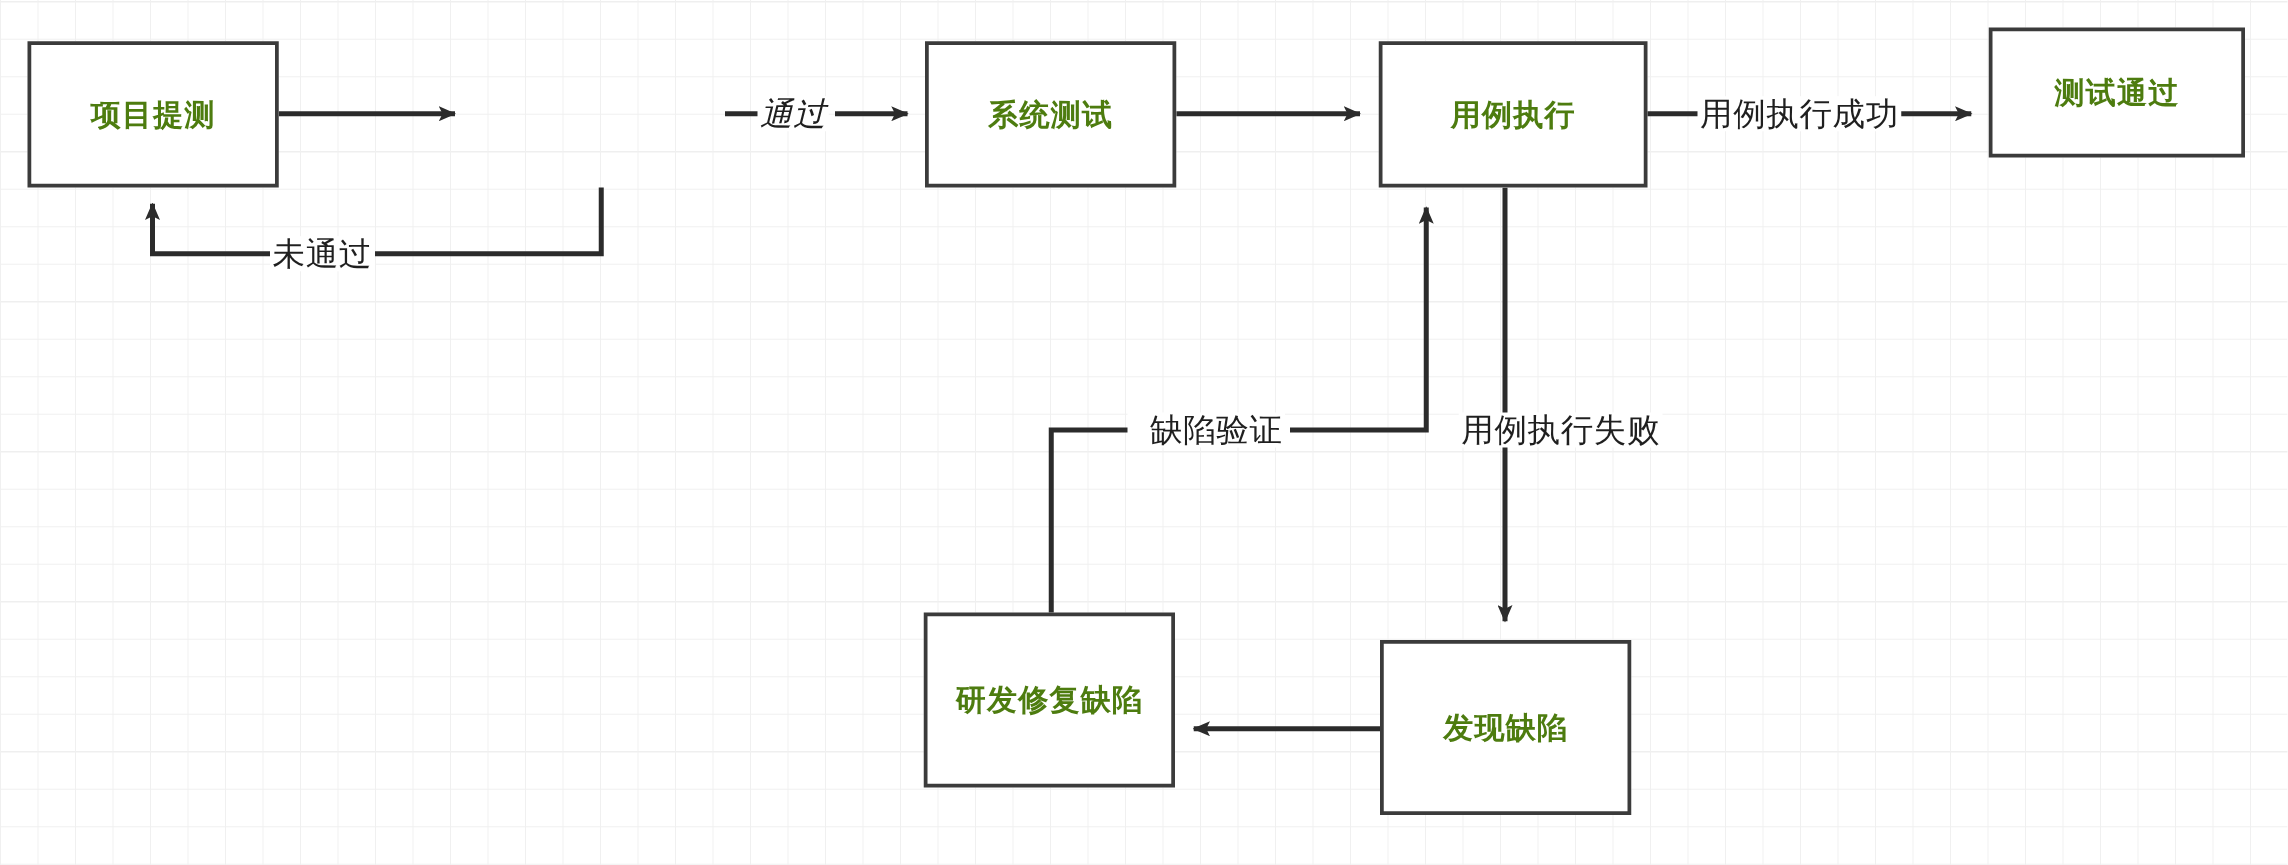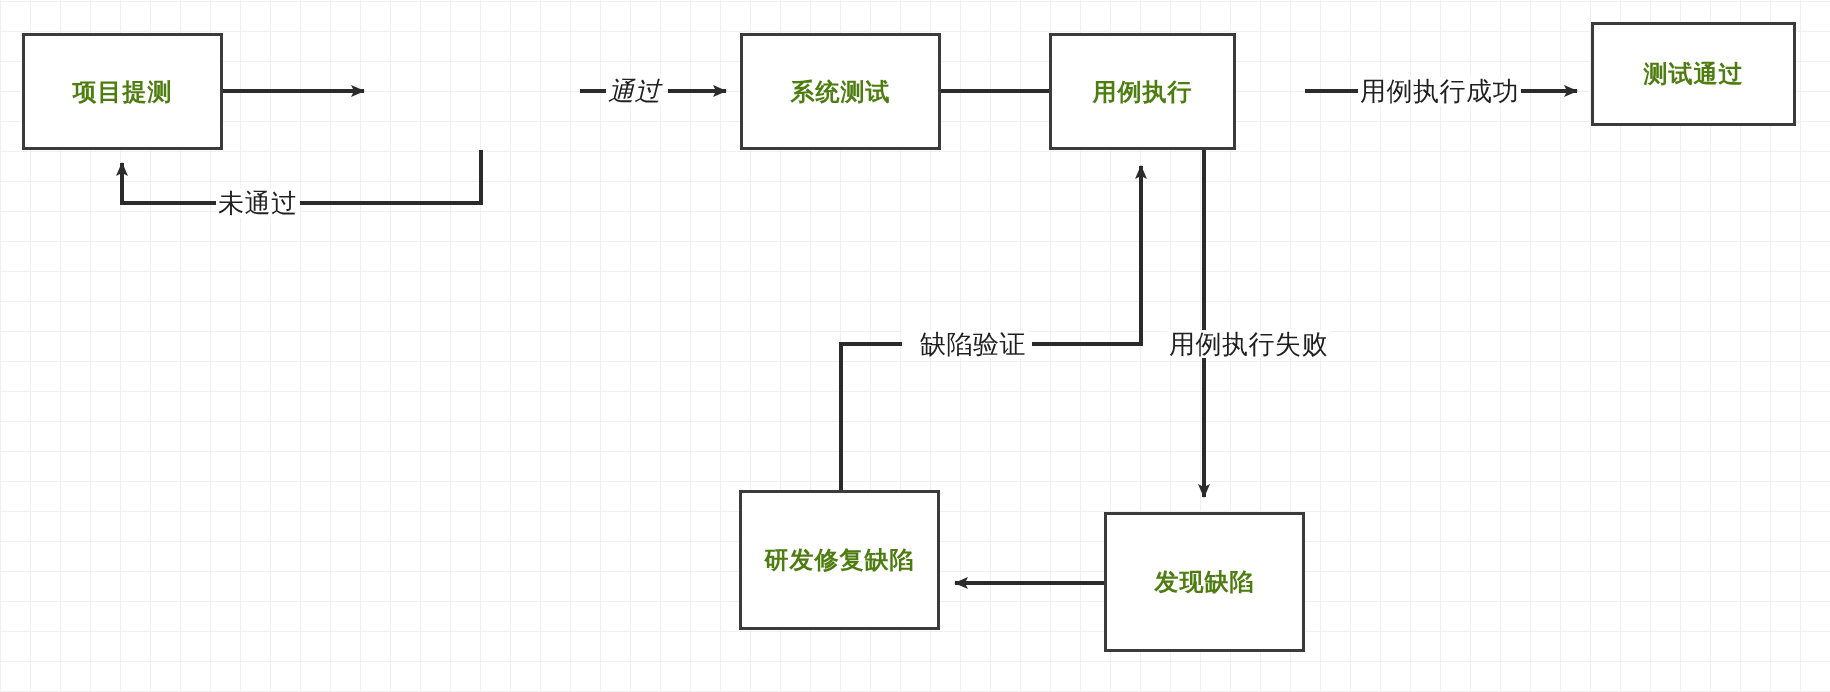--- a/index.html
+++ b/index.html
@@ -109,21 +109,21 @@
 
   <div class="nodebox" style="left:22px;  top:33px;  width:201px; height:117px;">
     <span class="nodelabel">项目提测</span>
   </div>
 
 
   <div class="nodebox" style="left:740px; top:33px;  width:201px; height:117px;">
     <span class="nodelabel">系统测试</span>
   </div>
 
-  <div class="nodebox" style="left:1049px; top:33px; width:187px; height:117px;">
+  <div class="nodebox" style="left:1103px; top:33px; width:215px; height:117px;">
     <span class="nodelabel">用例执行</span>
   </div>
 
   <div class="nodebox" style="left:1591px; top:22px; width:205px; height:104px;">
     <span class="nodelabel">测试通过</span>
   </div>
 
   <div class="nodebox" style="left:739px; top:490px; width:201px; height:140px;">
     <span class="nodelabel">研发修复缺陷</span>
   </div>

